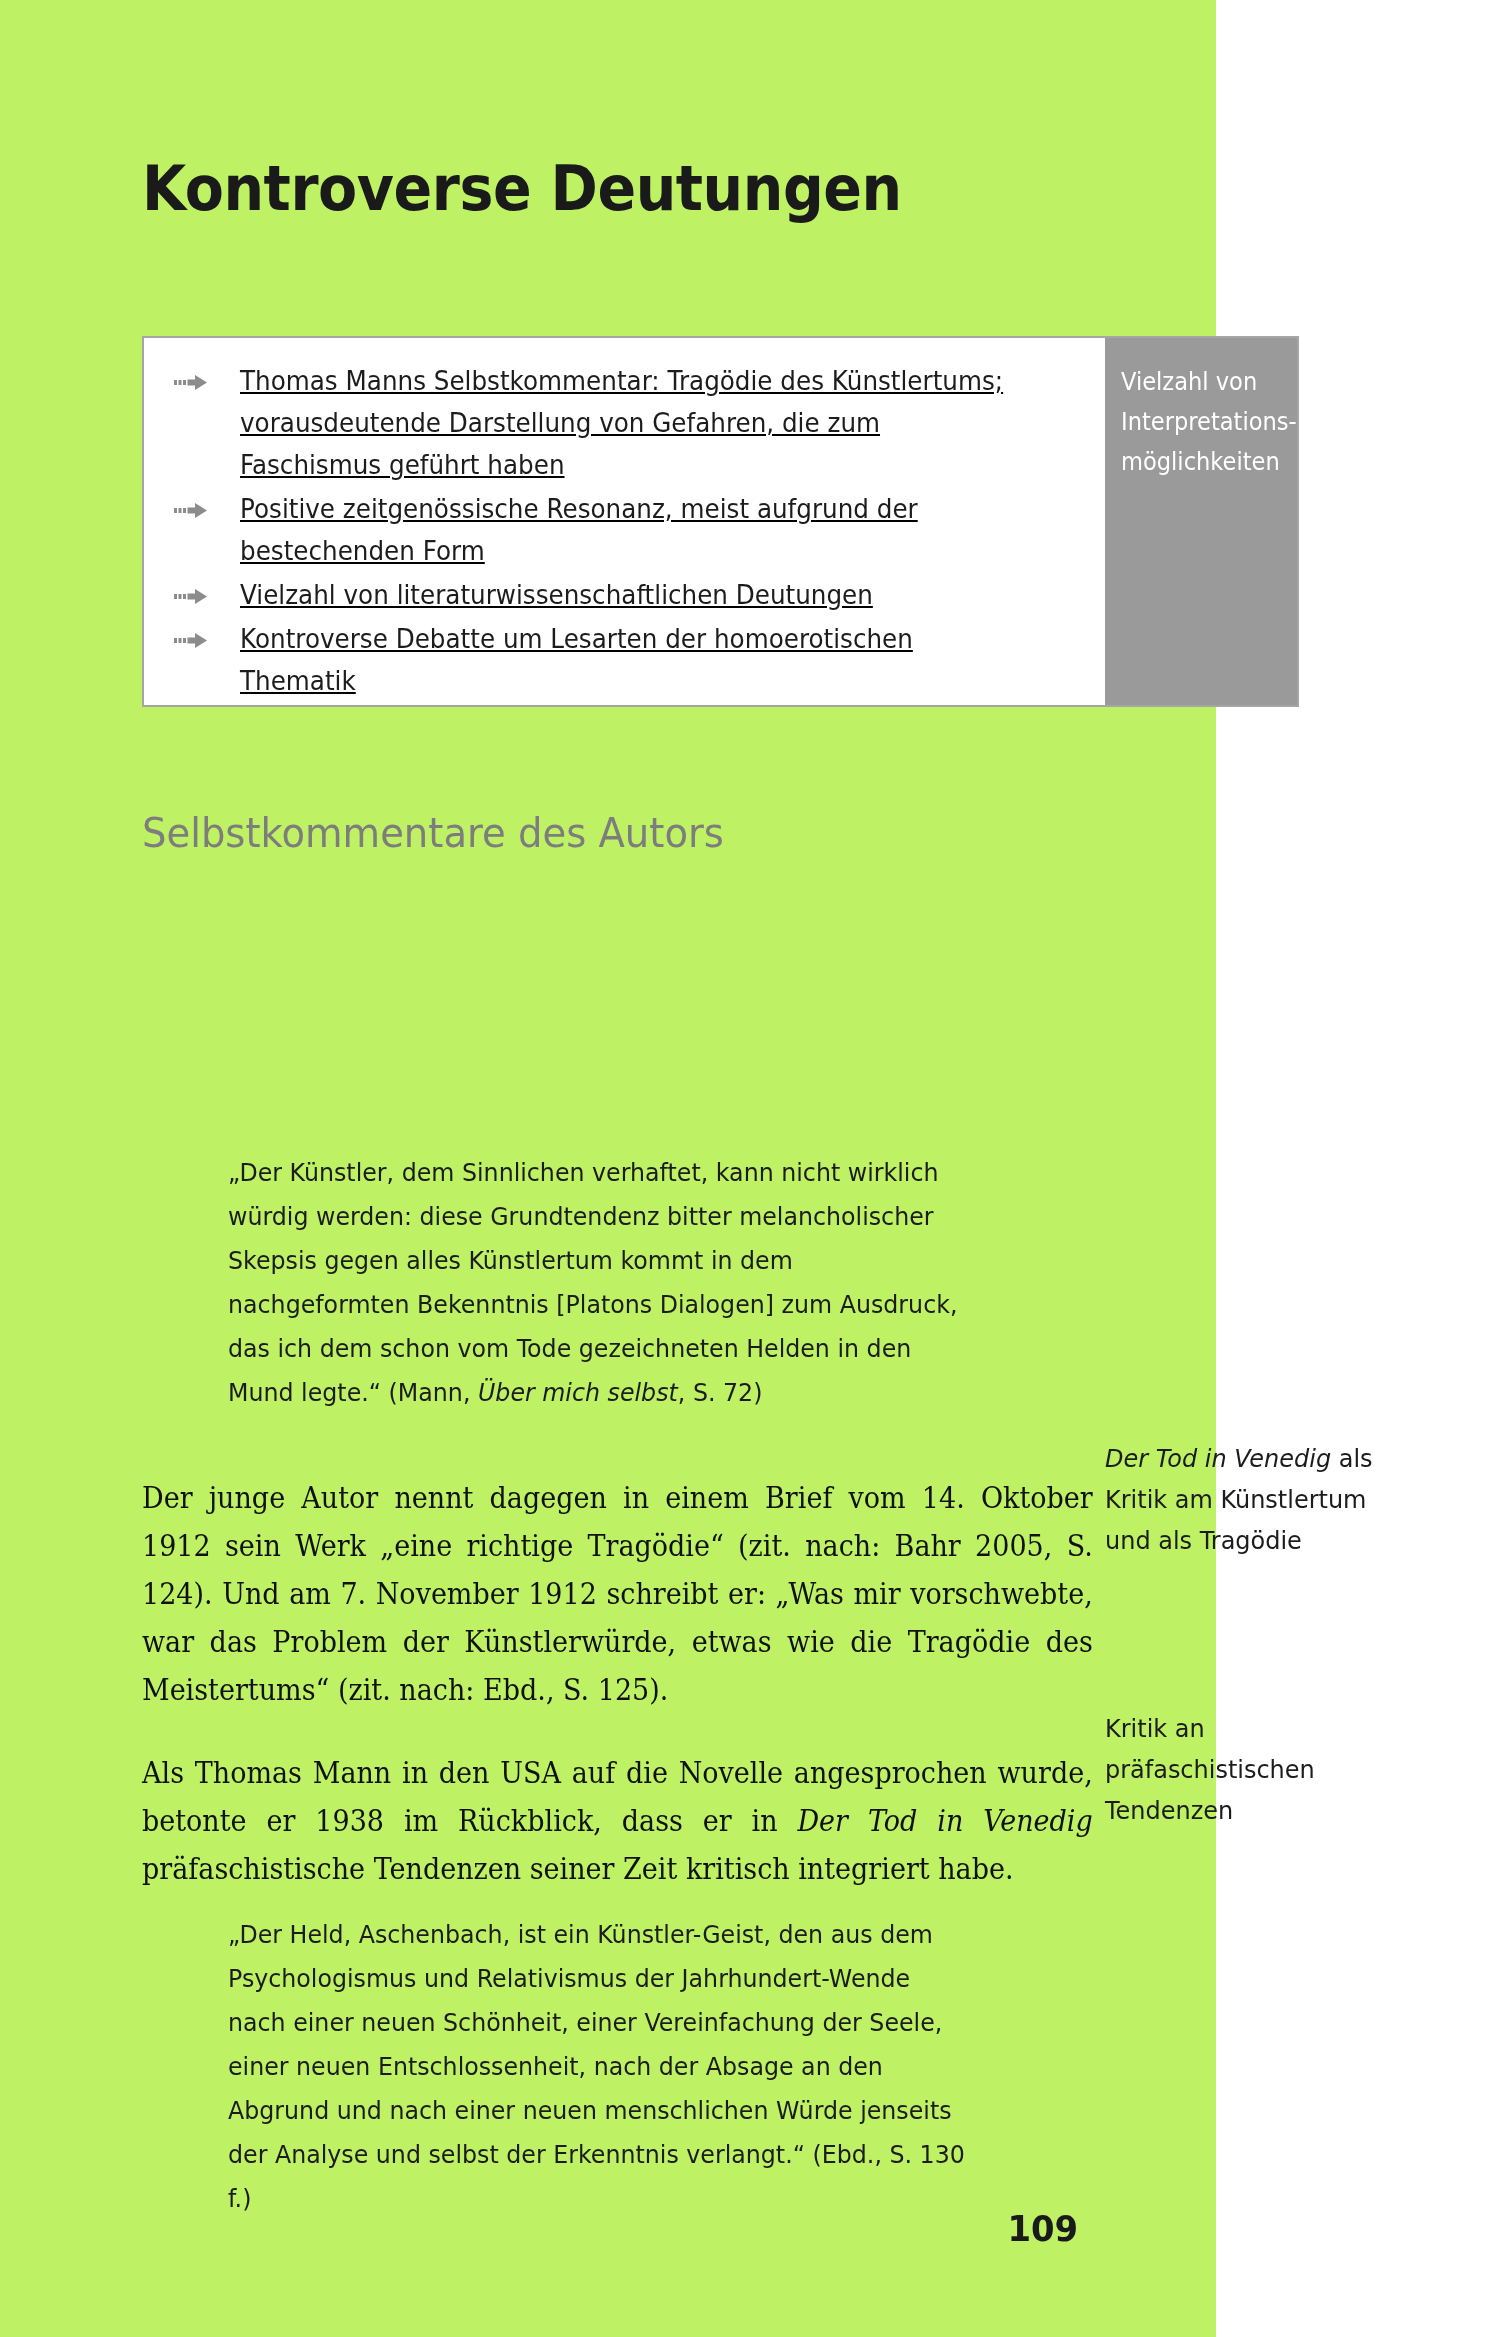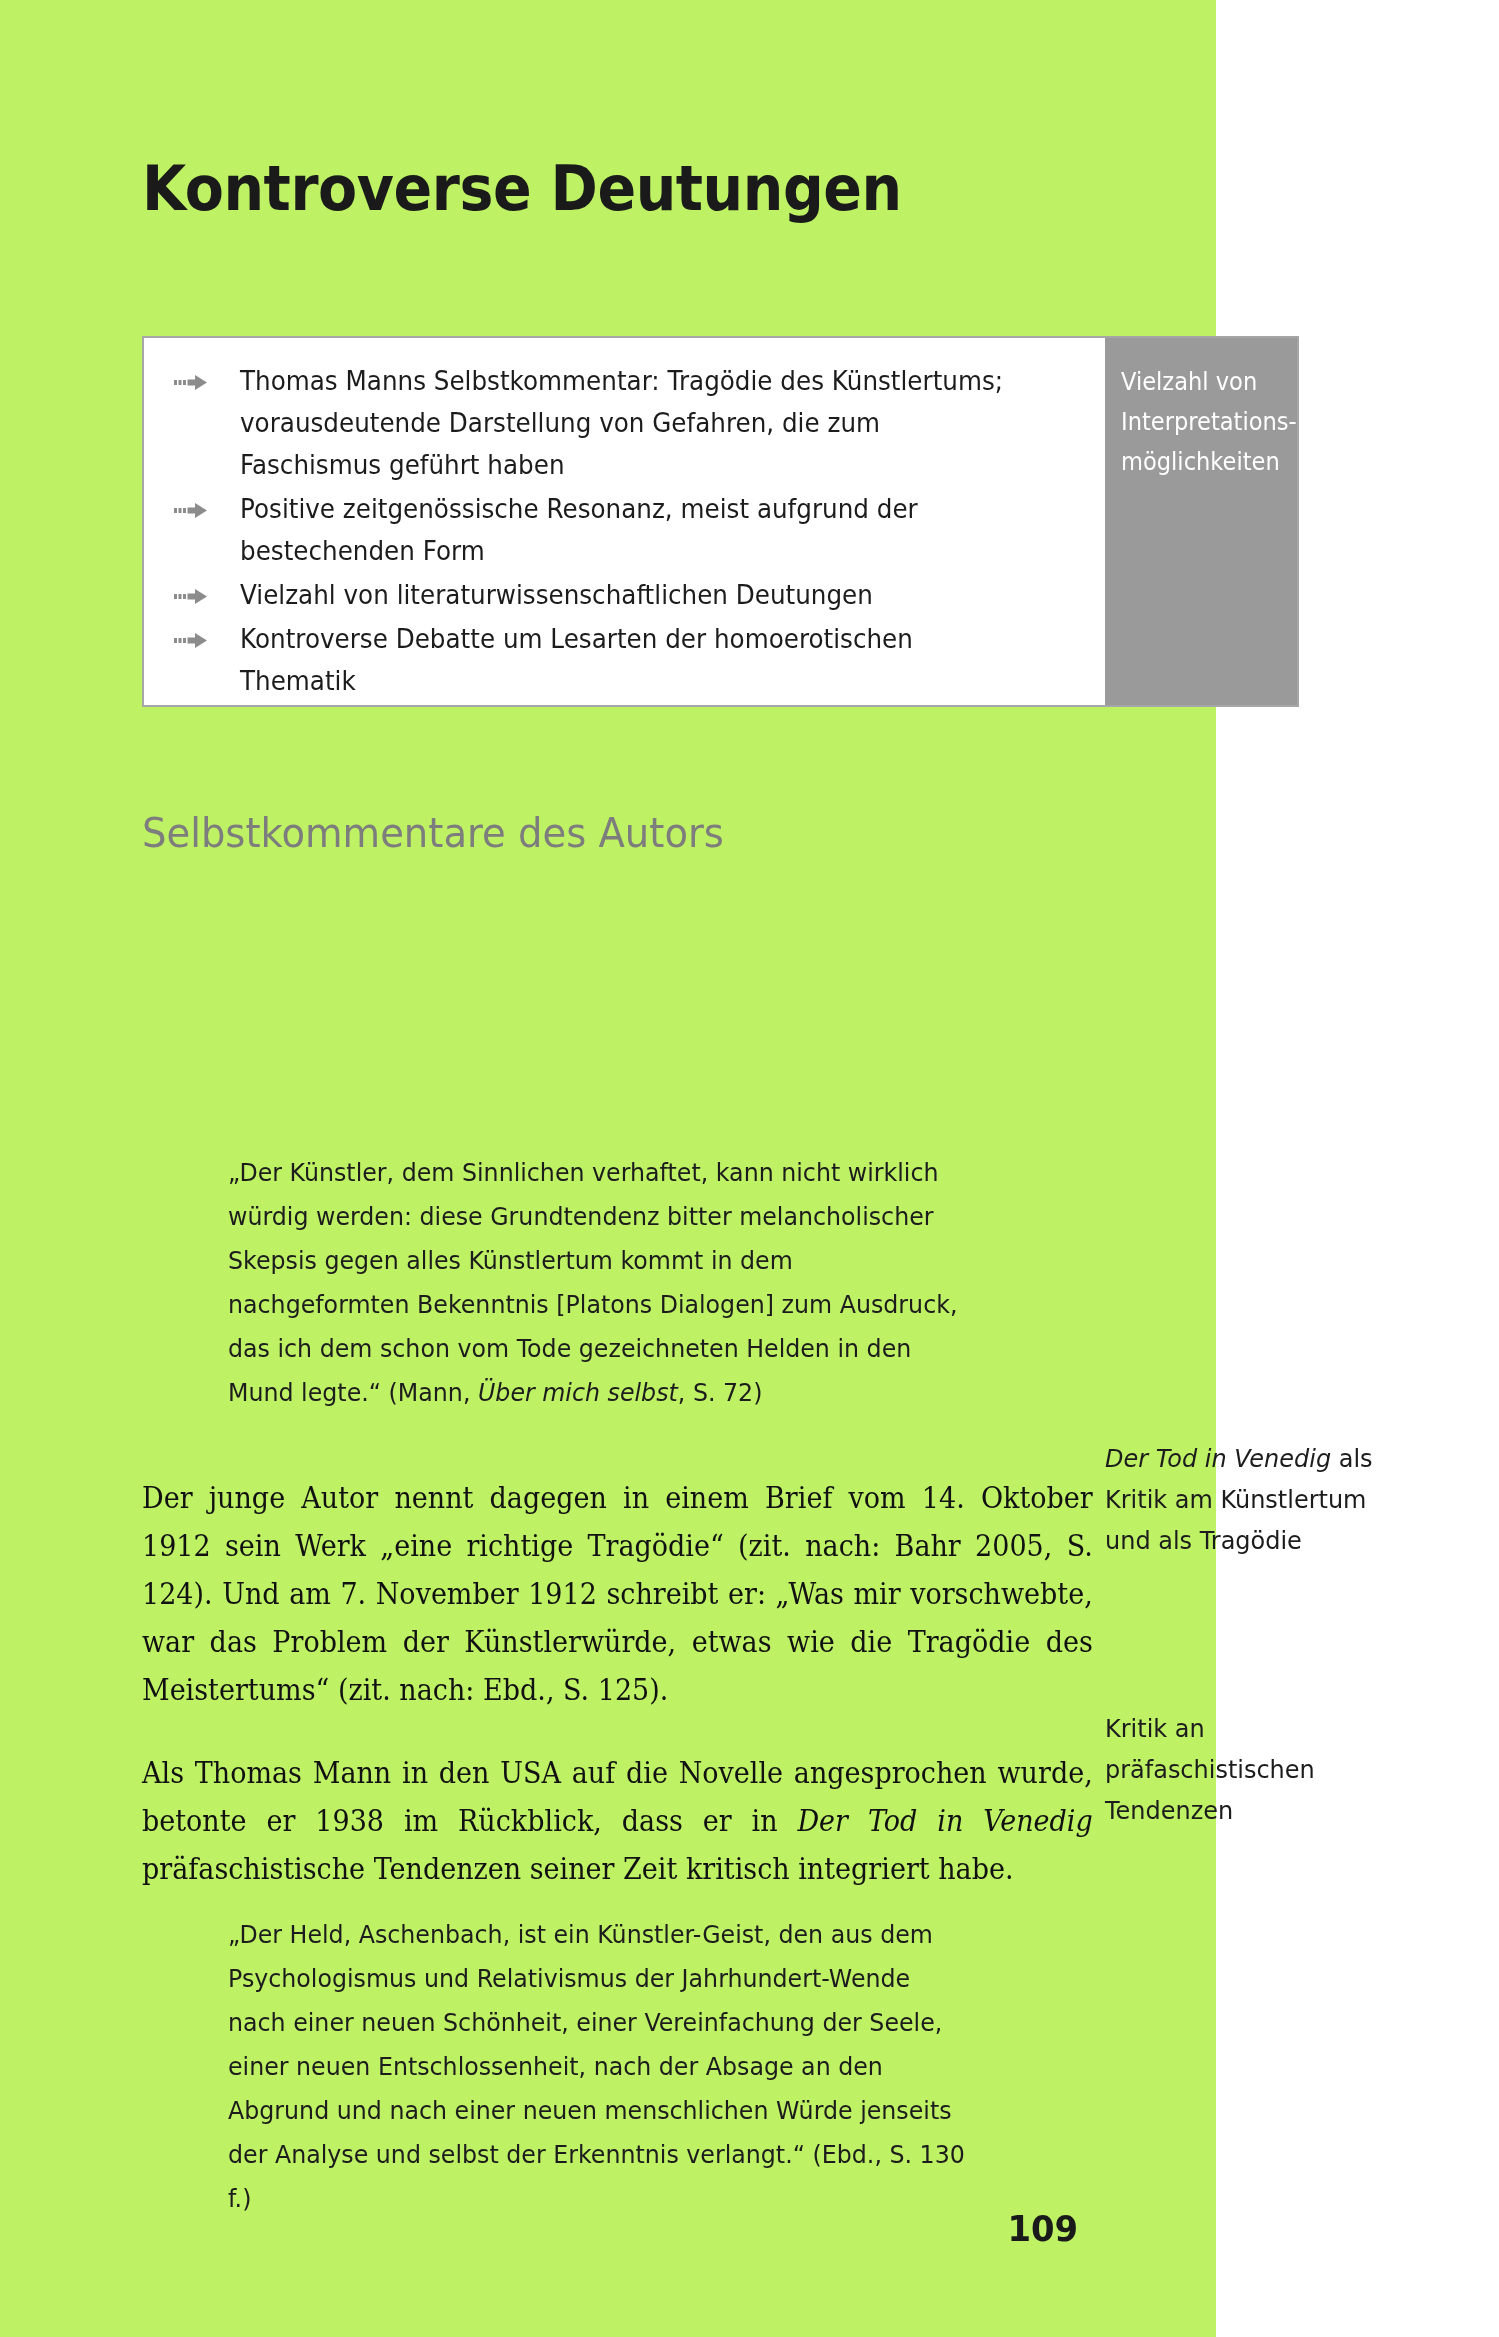--- a/index.html
+++ b/index.html
@@ -50,20 +50,21 @@
     display: flex;
     align-items: stretch;
   }
   .summary-bullets {
     box-sizing: border-box;
     width: 963px;
     border: 2px solid #a6a6a6;
     border-right: none;
     background: #ffffff;
     padding: 22px 20px 16px 22px;
+    text-decoration: underline;
   }
   .bullet-row {
     display: flex;
     align-items: flex-start;
     margin-bottom: 2px;
   }
   .bullet-arrow {
     flex: 0 0 auto;
     width: 66px;
     padding-top: 14px;

